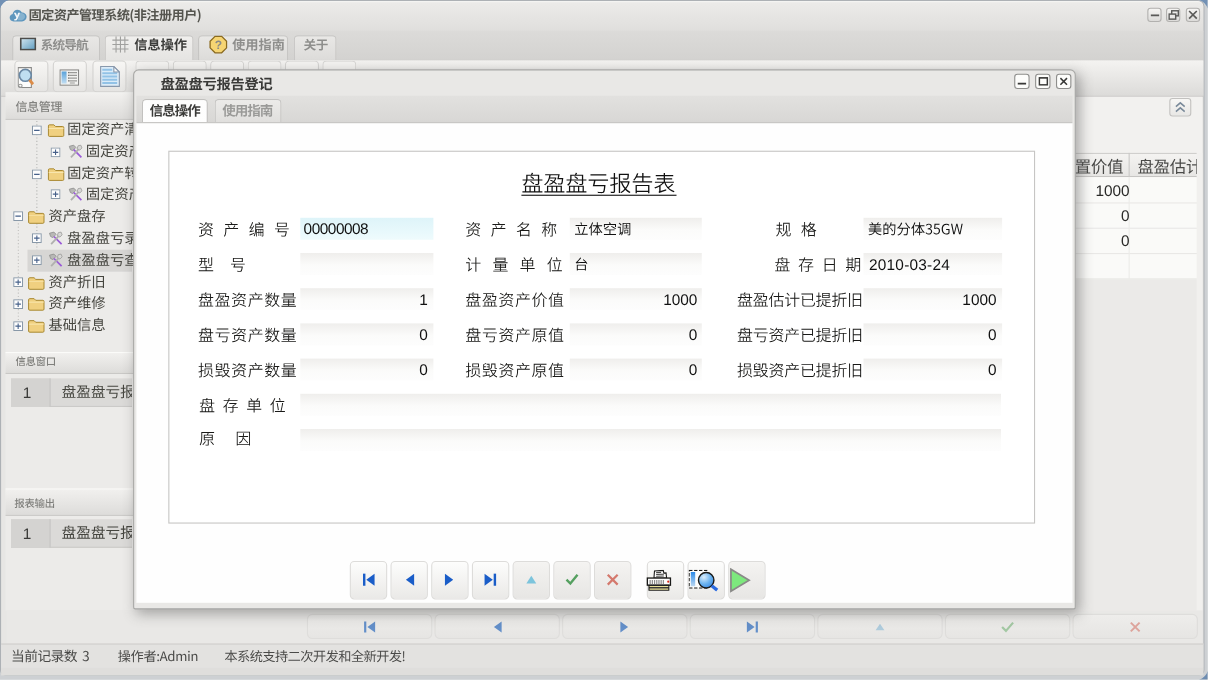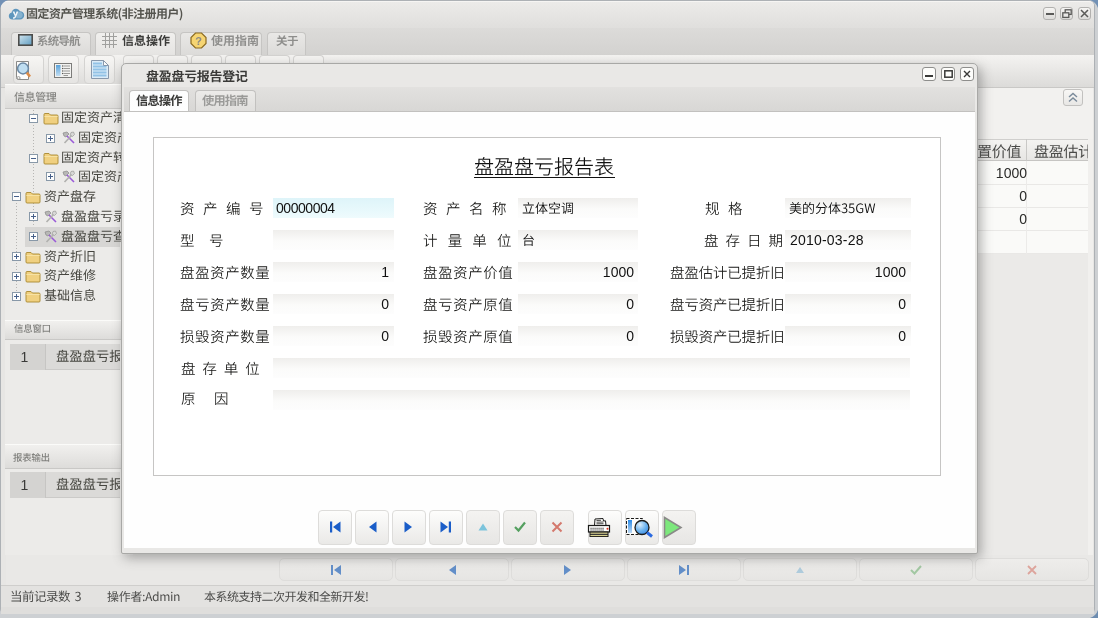--- a/index.html
+++ b/index.html
@@ -682,41 +682,41 @@
 <svg style="position:absolute;left:0px;top:359px;" width="261" height="20" viewBox="0 0 261 20" fill="#1a1a18">
     <path transform="translate(181.0,15) scale(0.0145,-0.0145)" d="M246 761H781V710H246ZM53 546H955V493H53ZM219 761H278V583Q278 531 266 472Q255 414 221 359Q187 304 121 260Q117 267 109 275Q101 283 93 291Q85 299 78 302Q140 343 170 390Q200 438 210 488Q219 538 219 584ZM750 761H809V356Q809 333 802 320Q795 307 776 299Q759 293 726 292Q693 290 643 290Q642 302 636 316Q630 330 623 342Q661 341 692 341Q722 341 732 341Q750 342 750 356ZM470 847 534 833Q520 804 506 776Q493 748 482 728L427 741Q438 764 451 794Q464 825 470 847ZM400 657 431 691Q457 679 484 662Q512 645 536 627Q560 609 576 593L543 556Q529 572 505 590Q481 609 454 626Q426 644 400 657ZM395 436 427 470Q455 456 484 437Q514 418 540 399Q567 380 583 363L551 325Q535 343 509 362Q483 382 453 402Q423 421 395 436ZM46 5H955V-48H46ZM161 259H838V-21H781V209H629V-21H573V209H422V-21H367V209H217V-21H161Z"></path>
     <path transform="translate(202.4,15) scale(0.0145,-0.0145)" d="M331 263H956V207H331ZM418 524H840V469H418ZM617 350H677V0Q677 -29 669 -44Q661 -59 638 -67Q615 -74 573 -74Q531 -75 465 -75Q463 -63 458 -48Q452 -32 445 -19Q481 -20 512 -20Q542 -21 564 -20Q586 -20 595 -20Q609 -19 613 -14Q617 -10 617 0ZM824 524H838L851 527L889 498Q859 464 819 430Q779 396 736 366Q692 337 651 315Q646 323 636 333Q625 343 617 350Q655 370 694 398Q733 425 768 456Q802 486 824 512ZM65 706H936V648H65ZM391 837 452 821Q418 709 365 598Q312 488 238 392Q165 296 67 225Q64 232 58 242Q52 252 46 262Q40 271 35 278Q103 326 159 390Q215 454 260 528Q304 602 337 680Q370 758 391 837ZM195 431H254V-75H195Z"></path>
     <path transform="translate(223.8,15) scale(0.0145,-0.0145)" d="M467 636H528V-76H467ZM210 442V321H796V442ZM210 611V491H796V611ZM152 663H857V269H152ZM56 164H947V108H56ZM242 808 292 832Q323 798 354 756Q386 714 401 683L349 655Q334 686 304 730Q273 774 242 808ZM718 833 782 811Q752 764 718 714Q683 664 653 629L603 650Q623 674 644 706Q666 739 686 772Q705 806 718 833Z"></path>
     <path transform="translate(245.2,15) scale(0.0145,-0.0145)" d="M371 650H911V592H371ZM439 509 494 522Q507 468 519 409Q531 350 541 292Q551 234 558 183Q566 132 570 93L510 76Q507 115 500 168Q494 220 484 280Q474 339 462 398Q451 457 439 509ZM780 531 843 520Q832 458 818 388Q805 319 790 249Q775 179 760 115Q744 51 729 0L676 13Q690 64 706 129Q721 194 735 264Q749 335 760 404Q772 473 780 531ZM326 23H954V-34H326ZM576 826 631 841Q645 804 660 760Q675 716 682 684L624 666Q617 698 604 743Q590 788 576 826ZM296 833 352 816Q319 732 276 650Q232 568 181 496Q130 425 76 369Q73 376 66 387Q60 398 53 409Q46 420 40 426Q91 476 138 541Q186 606 226 681Q267 756 296 833ZM187 582 246 640 247 639V-75H187Z"></path>
   </svg>
 <svg style="position:absolute;left:0px;top:389px;" width="230" height="20" viewBox="0 0 230 20" fill="#1a1a18">
     <path transform="translate(181.0,15) scale(0.0145,-0.0145)" d="M172 778H940V722H172ZM138 778H197V497Q197 436 194 365Q190 294 178 220Q167 145 146 74Q125 3 90 -57Q85 -52 76 -46Q66 -40 56 -34Q47 -28 39 -26Q73 33 92 100Q112 166 122 236Q132 305 135 372Q138 439 138 497ZM354 408V303H797V408ZM354 558V455H797V558ZM295 607H857V254H295ZM545 295H603V-6Q603 -32 596 -46Q588 -59 568 -67Q548 -73 510 -74Q472 -75 413 -75Q411 -64 405 -49Q399 -34 393 -22Q441 -23 477 -24Q513 -24 525 -23Q537 -22 541 -18Q545 -15 545 -5ZM539 707 606 696Q590 663 573 630Q556 596 540 572L487 583Q501 610 516 645Q530 680 539 707ZM700 169 747 194Q779 164 814 127Q849 90 881 55Q913 20 933 -5L883 -37Q863 -10 832 26Q801 61 766 99Q732 137 700 169ZM375 197 432 178Q406 143 375 104Q344 66 312 31Q281 -4 252 -31Q246 -27 237 -20Q228 -14 218 -8Q209 -2 201 2Q246 41 294 94Q341 147 375 197Z"></path>
     <path transform="translate(214.0,15) scale(0.0145,-0.0145)" d="M205 519H795V464H205ZM482 694H540Q536 589 525 494Q514 399 484 318Q455 237 399 172Q343 108 249 64Q245 72 238 80Q231 89 224 98Q217 106 210 110Q300 150 353 210Q406 269 432 344Q459 420 469 508Q479 597 482 694ZM464 386 505 416Q559 370 614 314Q670 258 716 204Q763 150 792 108L748 72Q726 104 694 144Q662 183 624 226Q585 268 544 310Q504 351 464 386ZM86 794H916V-75H858V739H143V-75H86ZM121 28H889V-25H121Z"></path>
   </svg>
-<div class="val" style="left:276px;top:198px;letter-spacing:-0.45px">00000004</div>
+<div class="val" style="left:276px;top:198px;letter-spacing:-0.45px">00000008</div>
 <svg style="position:absolute;left:522px;top:199px;" width="54" height="18" viewBox="0 0 54 18" fill="#111">
     <path transform="translate(0.0,14) scale(0.0130,-0.0130)" d="M98 648H905V581H98ZM55 32H945V-35H55ZM239 507 305 522Q326 455 346 378Q366 301 382 228Q399 155 407 96L337 79Q329 137 314 211Q298 285 278 362Q259 440 239 507ZM696 522 771 510Q754 448 734 380Q713 311 690 242Q668 174 646 112Q623 51 601 2L536 17Q557 65 580 128Q602 191 624 261Q646 331 664 398Q682 465 696 522ZM432 825 496 843Q512 805 527 760Q542 715 549 683L481 663Q474 695 460 741Q447 787 432 825Z"></path>
     <path transform="translate(13.0,14) scale(0.0130,-0.0130)" d="M256 835 319 816Q291 732 252 650Q213 568 168 496Q123 423 74 366Q70 374 63 386Q56 399 48 412Q40 424 33 432Q78 481 120 546Q161 611 196 685Q231 759 256 835ZM164 580 226 644 228 643V-76H164ZM583 835H648V-73H583ZM296 632H952V568H296ZM412 173H815V111H412ZM683 600Q713 510 758 422Q802 334 857 260Q912 187 971 141Q959 132 944 116Q929 101 919 88Q860 141 806 220Q751 299 706 393Q662 487 632 585ZM553 603 603 588Q572 488 526 393Q479 298 424 218Q368 139 307 85Q302 93 294 103Q285 113 276 122Q267 131 259 136Q319 183 374 258Q430 332 476 422Q523 512 553 603Z"></path>
     <path transform="translate(26.0,14) scale(0.0130,-0.0130)" d="M464 303H534V-15H464ZM78 715H924V518H855V653H145V493H78ZM180 341H826V280H180ZM79 17H925V-45H79ZM568 542 610 586Q648 567 690 544Q732 522 774 498Q816 474 853 452Q890 429 916 412L873 360Q847 378 811 401Q775 424 734 449Q692 474 650 498Q607 522 568 542ZM385 590 432 550Q393 514 344 478Q296 442 242 410Q187 377 128 351L88 409Q178 441 254 490Q329 540 385 590ZM428 824 497 844Q516 811 536 770Q556 728 567 701L494 675Q484 704 466 746Q447 789 428 824Z"></path>
     <path transform="translate(39.0,14) scale(0.0130,-0.0130)" d="M385 791H445V421Q445 364 441 298Q437 232 426 166Q414 99 392 36Q370 -26 333 -77Q328 -72 319 -66Q310 -59 300 -52Q291 -45 283 -42Q330 24 352 104Q373 184 379 266Q385 349 385 421ZM424 791H888V731H424ZM861 791H922V6Q922 -23 914 -39Q907 -55 887 -64Q868 -71 835 -73Q802 -75 748 -75Q746 -66 743 -55Q740 -44 736 -32Q731 -21 726 -13Q767 -14 799 -14Q831 -15 841 -14Q861 -14 861 6ZM510 612H795V560H510ZM488 451H821V399H488ZM623 699H678V415H623ZM541 313H781V81H541V134H728V262H541ZM512 313H565V36H512ZM110 774 154 814Q181 792 210 766Q240 739 266 712Q291 686 307 665L260 618Q245 640 220 668Q194 695 165 723Q136 751 110 774ZM177 -48 165 14 182 43 331 155Q336 141 344 124Q351 108 356 99Q303 57 270 31Q236 5 218 -10Q199 -25 190 -34Q182 -42 177 -48ZM45 523H222V459H45ZM177 -48Q173 -41 166 -32Q158 -23 150 -15Q141 -7 135 -2Q145 6 158 20Q170 35 180 56Q190 76 190 102V523H255V51Q255 51 247 44Q239 36 228 24Q216 13 204 -1Q193 -15 185 -28Q177 -40 177 -48Z"></path>
   </svg>
 <svg style="position:absolute;left:789px;top:199px;" width="88" height="18" viewBox="0 0 88 18" fill="#111">
     <path transform="translate(0.0,14) scale(0.0130,-0.0130)" d="M99 695H902V635H99ZM149 548H857V489H149ZM82 257H937V196H82ZM58 398H949V338H58ZM464 662H532V356H464ZM228 817 287 842Q314 812 340 776Q365 740 376 713L314 684Q303 712 278 750Q254 787 228 817ZM701 842 770 819Q745 778 716 736Q686 693 661 664L604 685Q620 706 638 734Q657 761 674 790Q690 818 701 842ZM460 360H530Q522 288 506 228Q491 168 462 120Q432 72 382 34Q333 -3 258 -30Q183 -57 77 -75Q75 -67 69 -56Q63 -44 56 -34Q50 -23 43 -15Q144 0 214 24Q284 47 329 79Q374 111 400 152Q427 194 440 246Q453 297 460 360ZM542 237Q590 130 696 68Q801 7 956 -13Q950 -20 942 -31Q933 -42 926 -54Q919 -65 915 -75Q807 -56 722 -18Q638 19 578 79Q517 139 480 223Z"></path>
     <path transform="translate(13.0,14) scale(0.0130,-0.0130)" d="M129 678H432V27H129V88H370V618H129ZM89 678H151V-53H89ZM124 398H404V338H124ZM244 841 316 827Q302 781 284 733Q267 685 252 652L197 666Q206 691 215 722Q224 752 232 784Q240 815 244 841ZM577 680H887V618H577ZM863 680H926Q926 680 926 673Q926 666 926 658Q926 649 925 644Q919 472 913 353Q907 234 899 158Q891 82 881 40Q871 -1 855 -19Q839 -40 822 -48Q804 -55 778 -58Q753 -60 712 -59Q672 -58 630 -56Q629 -41 624 -22Q618 -4 608 9Q657 5 698 4Q739 3 756 3Q771 3 781 6Q791 9 799 19Q812 33 822 74Q831 114 838 189Q845 264 851 382Q857 499 863 665ZM600 843 665 829Q647 754 622 682Q597 611 566 548Q536 486 502 438Q496 443 486 450Q475 458 464 465Q454 472 446 476Q480 521 509 580Q538 639 561 706Q584 774 600 843ZM555 426 607 456Q636 420 667 378Q698 336 724 297Q751 258 767 228L710 192Q695 223 670 264Q644 304 614 346Q583 389 555 426Z"></path>
     <path transform="translate(26.0,14) scale(0.0130,-0.0130)" d="M186 458H764V392H186ZM741 458H810Q810 458 810 452Q810 445 810 438Q810 430 809 425Q803 309 798 228Q792 147 785 94Q778 41 768 10Q758 -20 745 -35Q730 -53 712 -60Q695 -66 670 -67Q645 -69 602 -68Q558 -68 510 -65Q509 -50 504 -31Q498 -12 488 2Q538 -2 581 -4Q624 -5 642 -5Q672 -5 685 7Q699 21 709 68Q719 114 727 206Q735 297 741 445ZM327 817 398 797Q364 714 318 638Q272 562 218 498Q163 435 103 387Q98 394 87 404Q76 413 66 422Q55 432 46 438Q106 481 159 540Q212 600 255 670Q298 741 327 817ZM670 819Q694 768 727 715Q760 662 799 613Q838 564 879 523Q920 482 959 452Q950 446 940 436Q930 427 920 416Q911 405 905 396Q866 429 824 474Q783 520 744 573Q705 626 670 682Q635 739 609 794ZM390 440H460Q451 358 433 281Q415 204 378 135Q341 66 276 11Q211 -44 108 -81Q104 -73 97 -62Q90 -52 82 -42Q73 -32 66 -25Q164 7 224 56Q285 106 318 168Q351 230 366 299Q382 368 390 440Z"></path>
     <path transform="translate(39.0,14) scale(0.0130,-0.0130)" d="M256 835 319 816Q291 732 252 650Q213 568 168 496Q123 423 74 366Q70 374 63 386Q56 399 48 412Q40 424 33 432Q78 481 120 546Q161 611 196 685Q231 759 256 835ZM164 580 226 644 228 643V-76H164ZM583 835H648V-73H583ZM296 632H952V568H296ZM412 173H815V111H412ZM683 600Q713 510 758 422Q802 334 857 260Q912 187 971 141Q959 132 944 116Q929 101 919 88Q860 141 806 220Q751 299 706 393Q662 487 632 585ZM553 603 603 588Q572 488 526 393Q479 298 424 218Q368 139 307 85Q302 93 294 103Q285 113 276 122Q267 131 259 136Q319 183 374 258Q430 332 476 422Q523 512 553 603Z"></path>
     <path transform="translate(52.0,14) scale(0.0130,-0.0130)" d="M261 -13Q204 -13 161 1Q118 15 86 38Q54 62 30 87L72 141Q105 108 148 82Q192 55 257 55Q302 55 336 72Q371 90 390 122Q410 154 410 197Q410 243 388 277Q365 311 314 330Q263 349 178 349V413Q255 413 300 432Q345 451 364 484Q384 518 384 558Q384 613 350 646Q315 678 256 678Q211 678 172 658Q133 637 102 606L58 659Q98 696 147 720Q196 745 259 745Q319 745 366 724Q413 702 440 662Q467 621 467 564Q467 496 431 452Q395 407 336 386V382Q379 372 414 347Q450 322 472 284Q493 246 493 195Q493 131 462 84Q430 37 378 12Q326 -13 261 -13Z"></path>
     <path transform="translate(59.1,14) scale(0.0130,-0.0130)" d="M259 -13Q202 -13 159 1Q116 15 84 37Q52 59 28 84L69 138Q90 116 116 98Q142 79 176 67Q209 55 252 55Q296 55 332 77Q369 99 391 140Q413 180 413 234Q413 316 370 362Q327 408 256 408Q219 408 192 396Q164 385 132 364L87 392L110 732H460V662H182L162 440Q187 454 214 462Q242 471 276 471Q337 471 387 446Q437 421 466 370Q496 318 496 237Q496 157 462 101Q427 45 374 16Q320 -13 259 -13Z"></path>
     <path transform="translate(66.3,14) scale(0.0130,-0.0130)" d="M385 -13Q289 -13 216 32Q142 78 100 163Q59 248 59 366Q59 454 84 524Q108 594 152 644Q197 693 258 719Q319 745 391 745Q467 745 518 716Q568 688 600 656L554 602Q526 631 488 652Q450 672 393 672Q317 672 261 635Q205 598 174 530Q144 462 144 368Q144 273 173 204Q202 135 258 98Q314 60 393 60Q435 60 472 72Q510 84 532 105V306H372V375H609V71Q574 35 516 11Q458 -13 385 -13Z"></path>
     <path transform="translate(75.2,14) scale(0.0130,-0.0130)" d="M185 0 27 732H112L192 325Q204 267 216 208Q227 148 238 88H242Q255 148 268 208Q282 267 295 325L399 732H476L581 325Q595 267 608 208Q621 148 635 88H640Q651 148 662 208Q672 267 682 325L764 732H843L689 0H590L475 456Q465 500 456 540Q447 579 438 622H434Q425 579 415 540Q405 500 396 456L282 0Z"></path>
   </svg>
 <svg style="position:absolute;left:522px;top:231px;" width="15" height="18" viewBox="0 0 15 18" fill="#111">
     <path transform="translate(0.0,14) scale(0.0130,-0.0130)" d="M217 43H781V-23H217ZM182 340H818V-75H747V276H250V-78H182ZM602 686 655 721Q704 679 756 626Q808 574 852 522Q897 471 922 429L865 388Q840 430 797 482Q754 535 703 588Q652 642 602 686ZM125 428Q124 435 120 447Q116 459 112 472Q107 485 103 494Q120 497 140 513Q160 529 185 553Q198 566 225 594Q252 623 286 662Q320 701 355 747Q390 793 420 840L487 811Q438 744 386 681Q333 618 278 564Q224 509 171 464V462Q171 462 164 459Q157 456 148 450Q139 445 132 438Q125 432 125 428ZM125 428V480L176 506L820 538Q821 524 823 506Q825 489 827 478Q676 469 566 463Q457 457 384 452Q310 448 263 445Q216 442 190 439Q163 436 149 434Q135 431 125 428Z"></path>
   </svg>
-<div class="val" style="left:790px;top:230px;letter-spacing:0.2px">2010-03-28</div>
+<div class="val" style="left:790px;top:230px;letter-spacing:0.2px">2010-03-24</div>
 <div class="val vr" style="left:300px;top:262px;width:89px">1</div>
 <div class="val vr" style="left:545px;top:262px;width:89px">1000</div>
 <div class="val vr" style="left:817px;top:262px;width:89px">1000</div>
 <div class="val vr" style="left:300px;top:294px;width:89px">0</div>
 <div class="val vr" style="left:545px;top:294px;width:89px">0</div>
 <div class="val vr" style="left:817px;top:294px;width:89px">0</div>
 <div class="val vr" style="left:300px;top:326px;width:89px">0</div>
 <div class="val vr" style="left:545px;top:326px;width:89px">0</div>
 <div class="val vr" style="left:817px;top:326px;width:89px">0</div>
 <div class="dbtn" style="left:318px;"></div>

